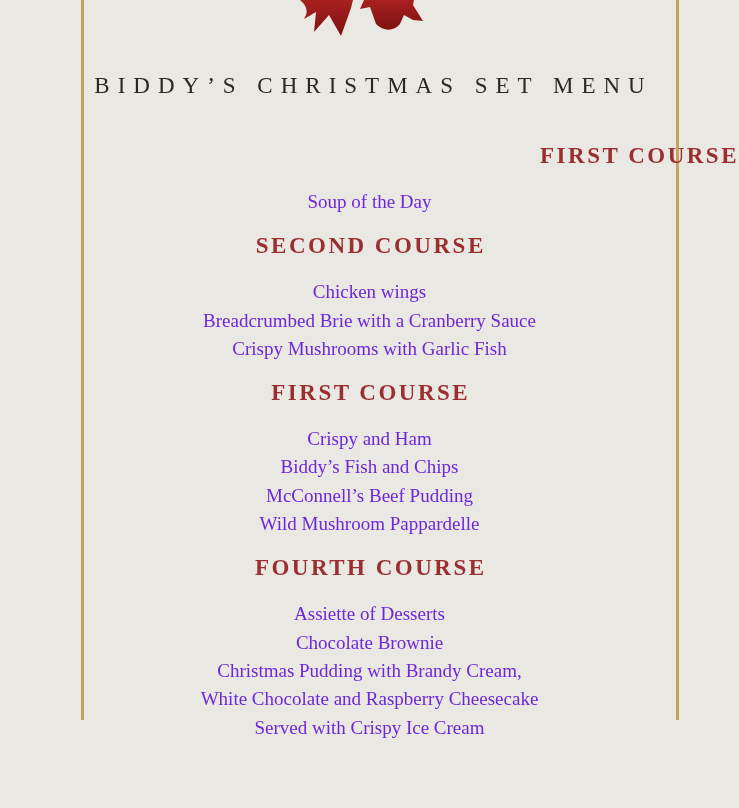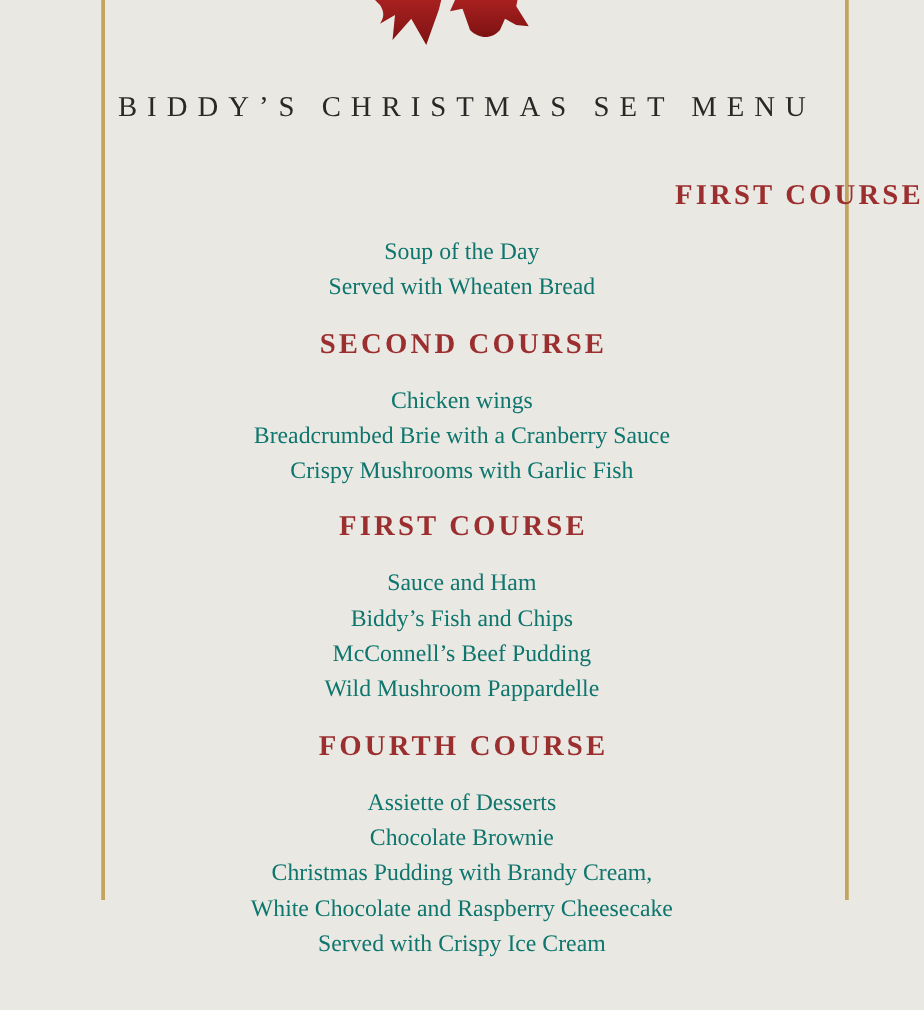--- a/index.html
+++ b/index.html
@@ -59,21 +59,21 @@
     color: #9B2F30;
     margin: 14px 0 16px 0;
   }
   .section:first-of-type .course-heading {
     margin-top: 0;
     text-align: right;
   }
   .menu-item {
     font-size: 19px;
     line-height: 28.3px;
-    color: #0f766e;
+    color: #6d28d9;
   }
 </style>
 </head>
 <body>
 
 <div class="menu-page">
 
   <div class="gold-line left"></div>
   <div class="gold-line right"></div>
 
@@ -90,33 +90,32 @@
     </svg>
   </div>
 
   <div class="content">
 
     <h1 class="menu-title">BIDDY’S CHRISTMAS SET MENU</h1>
 
     <div class="section">
       <div class="course-heading">FIRST COURSE</div>
       <div class="menu-item">Soup of the Day</div>
-      <div class="menu-item">Served with Wheaten Bread</div>
     </div>
 
     <div class="section">
       <div class="course-heading">SECOND COURSE</div>
       <div class="menu-item">Chicken wings</div>
       <div class="menu-item">Breadcrumbed Brie with a Cranberry Sauce</div>
       <div class="menu-item">Crispy Mushrooms with Garlic Fish</div>
     </div>
 
     <div class="section">
       <div class="course-heading">FIRST COURSE</div>
-      <div class="menu-item">Sauce and Ham</div>
+      <div class="menu-item">Crispy and Ham</div>
       <div class="menu-item">Biddy’s Fish and Chips</div>
       <div class="menu-item">McConnell’s Beef Pudding</div>
       <div class="menu-item">Wild Mushroom Pappardelle</div>
     </div>
 
     <div class="section">
       <div class="course-heading">FOURTH COURSE</div>
       <div class="menu-item">Assiette of Desserts</div>
       <div class="menu-item">Chocolate Brownie</div>
       <div class="menu-item">Christmas Pudding with Brandy Cream,</div>

